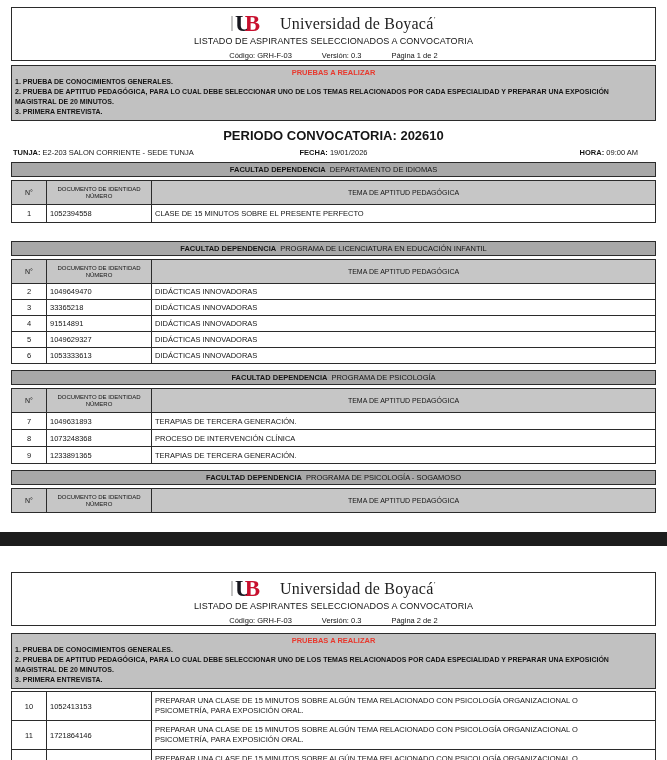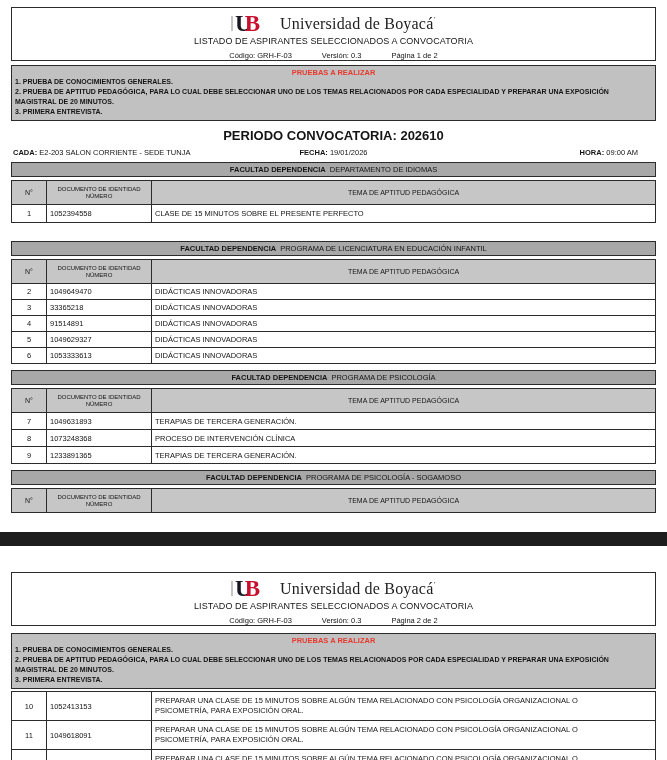--- a/index.html
+++ b/index.html
@@ -87,21 +87,21 @@
     <div class="pruebas-title">PRUEBAS A REALIZAR</div>
     <div class="p-line">1. PRUEBA DE CONOCIMIENTOS GENERALES.</div>
     <div class="p-line">2. PRUEBA DE APTITUD PEDAGÓGICA, PARA LO CUAL DEBE SELECCIONAR UNO DE LOS TEMAS RELACIONADOS POR CADA ESPECIALIDAD Y PREPARAR UNA EXPOSICIÓN</div>
     <div class="p-line">MAGISTRAL DE 20 MINUTOS.</div>
     <div class="p-line">3. PRIMERA ENTREVISTA.</div>
   </div>
 
   <div class="periodo">PERIODO CONVOCATORIA: 202610</div>
 
   <div class="lugar-row">
-    <span class="lugar-left"><span class="lbl">CADA:</span> <span>E2-203 SALON CORRIENTE - SEDE TUNJA</span></span>
+    <span class="lugar-left"><span class="lbl">TUNJA:</span> <span>E2-203 SALON CORRIENTE - SEDE TUNJA</span></span>
     <span class="fecha-mid"><span class="lbl">FECHA:</span> <span>19/01/2026</span></span>
     <span class="hora-right"><span class="lbl">HORA:</span> <span>09:00 AM</span></span>
   </div>
 
   <div class="band mt4">
     <span class="lbl">FACULTAD DEPENDENCIA</span><span>DEPARTAMENTO DE IDIOMAS</span>
   </div>
   <table class="t1">
     <colgroup>
         <col style="width:35px">
@@ -272,21 +272,21 @@
       <tr>
         <td class="n">10</td>
         <td>1052413153</td>
         <td>
           <div class="tema-wrap1">PREPARAR UNA CLASE DE 15 MINUTOS SOBRE ALGÚN TEMA RELACIONADO CON PSICOLOGÍA ORGANIZACIONAL O</div>
           <div class="tema-wrap2">PSICOMETRÍA, PARA EXPOSICIÓN ORAL.</div>
         </td>
       </tr>
       <tr>
         <td class="n">11</td>
-        <td>1049618091</td>
+        <td>1721864146</td>
         <td>
           <div class="tema-wrap1">PREPARAR UNA CLASE DE 15 MINUTOS SOBRE ALGÚN TEMA RELACIONADO CON PSICOLOGÍA ORGANIZACIONAL O</div>
           <div class="tema-wrap2">PSICOMETRÍA, PARA EXPOSICIÓN ORAL.</div>
         </td>
       </tr>
       <tr>
         <td class="n">12</td>
         <td>51974899</td>
         <td>
           <div class="tema-wrap1">PREPARAR UNA CLASE DE 15 MINUTOS SOBRE ALGÚN TEMA RELACIONADO CON PSICOLOGÍA ORGANIZACIONAL O</div>

